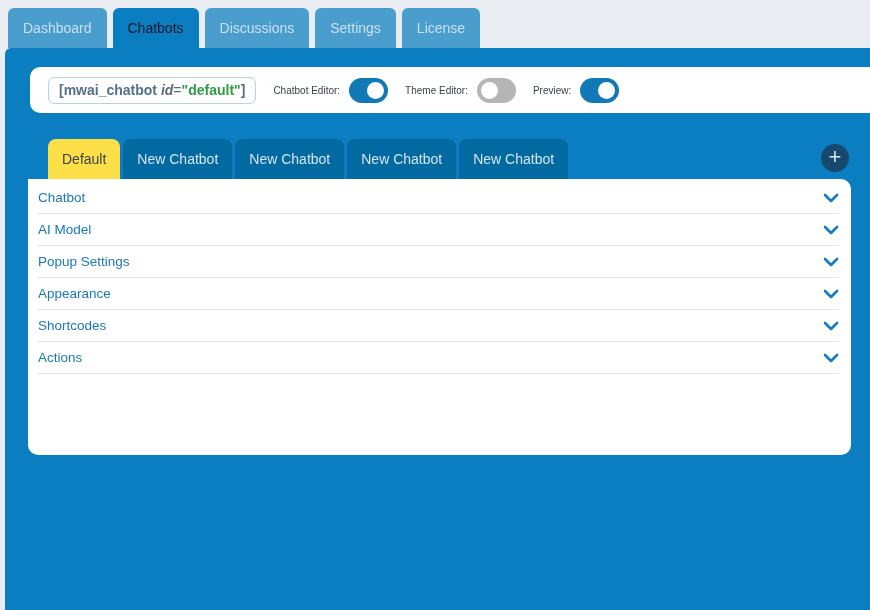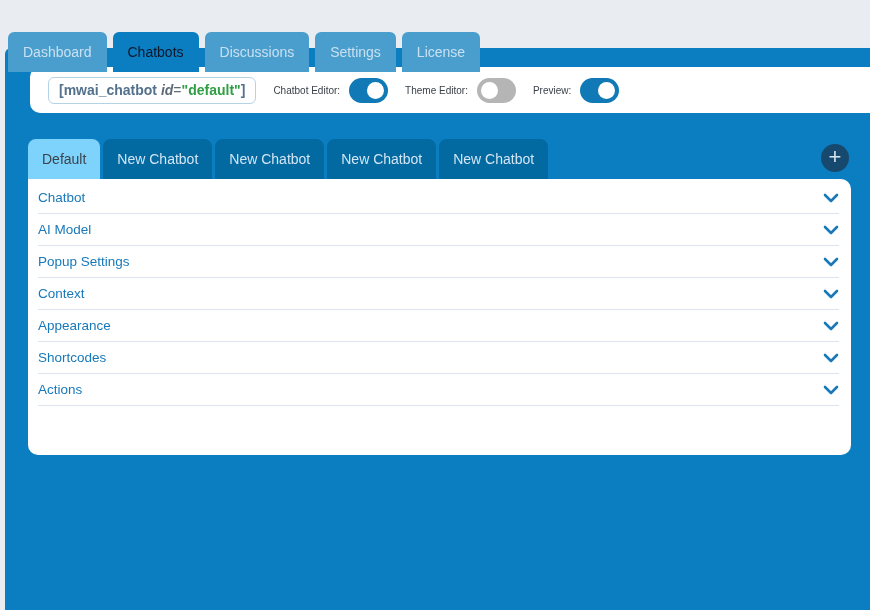--- a/index.html
+++ b/index.html
@@ -4,21 +4,21 @@
 <style>
   * { box-sizing: border-box; }
   html,body { margin:0; padding:0; }
   body {
     width:870px; height:610px; position:relative; overflow:hidden;
     background:#e9edf1;
     font-family:"Liberation Sans", sans-serif;
   }
 
   
-  .top-tabs { position:absolute; left:8px; top:8px; display:flex; gap:6px; z-index:2;margin-top:24px; }
+  .top-tabs { position:absolute; left:8px; top:8px; display:flex; gap:6px; z-index:2; }
   .top-tab {
     height:40px; display:flex; align-items:center; padding:0 15px;
     font-size:14px; color:#c9e0f1; background:#4a9ecd;
     border-radius:6px 6px 0 0; white-space:nowrap; cursor:pointer;
   }
   .top-tab.active { background:#0b7dc1; color:#0f172a; }
 
   
   .blue-container {
     position:absolute; left:5px; top:48px; right:0; bottom:0;
@@ -51,21 +51,21 @@
   .toggle.on { background:#1179b5; }
   .toggle.on::after { left:18px; }
 
   
   .subtabs { position:absolute; left:28px; top:139px; display:flex; gap:3px; z-index:1; }
   .subtab {
     height:40px; display:flex; align-items:center; padding:0 14px;
     font-size:14px; background:#0369a1; color:#d2e6f4;
     border-radius:8px 8px 0 0; white-space:nowrap; cursor:pointer;
   }
-  .subtab.active { background:#7dd3fc; color:#3c434a; }
+  .subtab.active { background:#fde047; color:#3c434a;margin-left:20px; }
 
   .add-btn {
     position:absolute; left:821px; top:144px; width:28px; height:28px;
     border-radius:50%; background:#17496e; color:#d6e4f0;
     display:flex; align-items:center; justify-content:center;
     font-size:22px; line-height:1; cursor:pointer; z-index:2; padding-bottom:2px;
   }
 
   
   .panel {
@@ -132,26 +132,20 @@
         <polyline points="2,2 8,8 14,2"></polyline>
       </svg>
   </div>
   <div class="section-row">
     <span class="section-label">Popup Settings</span>
     <svg class="chev" viewBox="0 0 16 10">
         <polyline points="2,2 8,8 14,2"></polyline>
       </svg>
   </div>
   <div class="section-row">
-    <span class="section-label">Context</span>
-    <svg class="chev" viewBox="0 0 16 10">
-        <polyline points="2,2 8,8 14,2"></polyline>
-      </svg>
-  </div>
-  <div class="section-row">
     <span class="section-label">Appearance</span>
     <svg class="chev" viewBox="0 0 16 10">
         <polyline points="2,2 8,8 14,2"></polyline>
       </svg>
   </div>
   <div class="section-row">
     <span class="section-label">Shortcodes</span>
     <svg class="chev" viewBox="0 0 16 10">
         <polyline points="2,2 8,8 14,2"></polyline>
       </svg>

